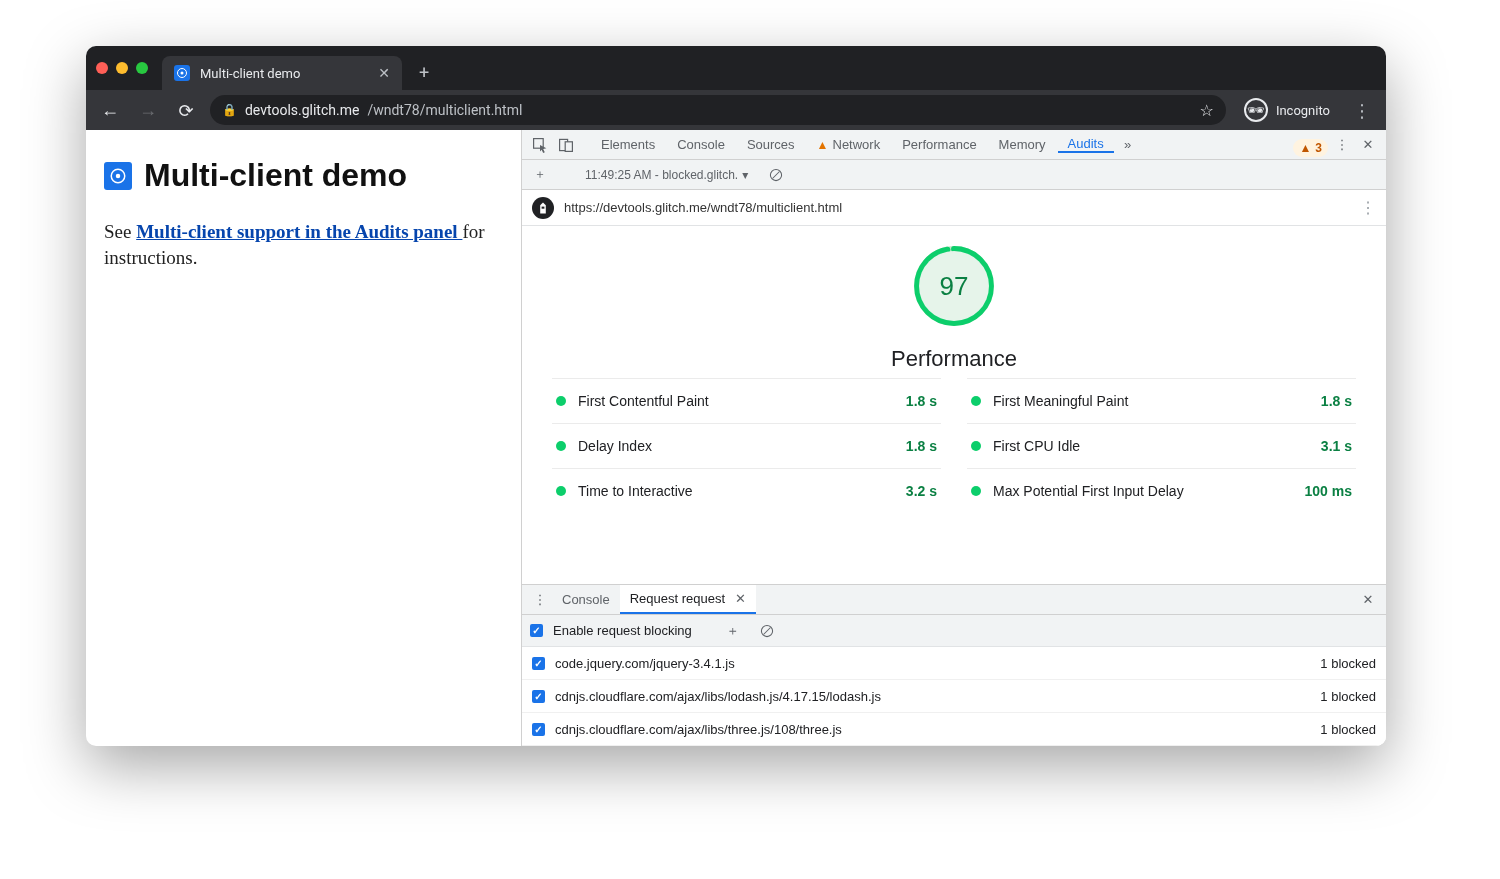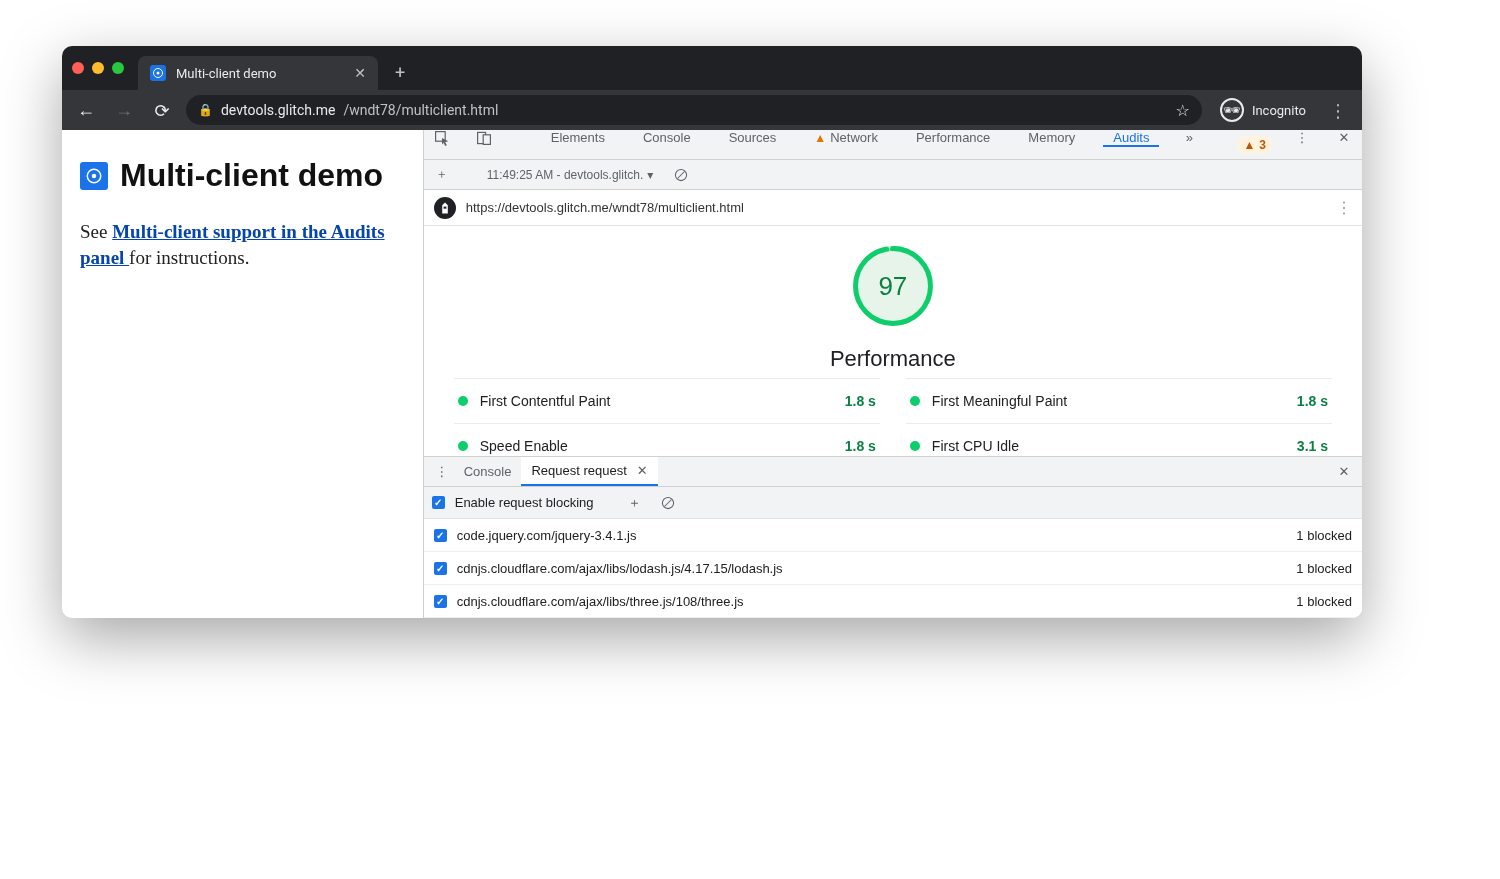--- a/index.html
+++ b/index.html
@@ -5,24 +5,24 @@
   * { box-sizing: border-box; margin: 0; padding: 0; }
   body {
     font-family: -apple-system, BlinkMacSystemFont, "Segoe UI", Roboto, Helvetica, Arial, sans-serif;
     background: #fff;
     width: 1500px;
     height: 879px;
     position: relative;
   }
   .window {
     position: absolute;
-    left: 62px;
+    left: 86px;
     top: 46px;
     width: 1300px;
-    height: 572px;
+    height: 700px;
     background: #fff;
     border-radius: 10px;
     overflow: hidden;
     box-shadow: 0 20px 60px rgba(0,0,0,0.35);
   }
 
   
   .titlebar {
     height: 44px;
     background: #202124;
@@ -145,23 +145,23 @@
     font-family: -apple-system, Helvetica, Arial, sans-serif;
     font-size: 13px;
     color: #303030;
     background: #fff;
   }
   .dt-tabs {
     height: 30px;
     background: #f1f3f4;
     border-bottom: 1px solid #d0d0d0;
     display: flex;
-    align-items: flex-start;
+    align-items: center;
     padding: 0 6px;
-    gap: 18px;
+    gap: 2px;
   }
   .dt-iconbtn {
     width: 24px;
     display: flex; align-items: center; justify-content: center;
     color: #5f6368;
   }
   .dt-sep { width: 1px; background: #d0d0d0; margin: 5px 4px; }
   .dt-tab {
     padding: 0 10px;
     display: flex; align-items: center; gap: 4px;
@@ -386,21 +386,21 @@
           <span>3</span>
         </div>
         <div class="dt-iconbtn">⋮</div>
         <div class="dt-iconbtn">✕</div>
       </div>
 
       <div class="dt-subbar">
         <div class="dt-iconbtn">＋</div>
         <div class="dt-sep"></div>
         <div class="timestamp">
-          <span>11:49:25 AM - devtools.glitch.</span>
+          <span>11:49:25 AM - blocked.glitch.</span>
           <span>▾</span>
         </div>
         <div class="dt-iconbtn">
           <svg width="14" height="14" viewBox="0 0 20 20">
               <circle cx="10" cy="10" r="8" fill="none" stroke="#5f6368" stroke-width="1.5"></circle>
               <line x1="5" y1="15" x2="15" y2="5" stroke="#5f6368" stroke-width="1.5"></line>
             </svg>
         </div>
       </div>
 
@@ -434,33 +434,38 @@
               <span class="mname">First Contentful Paint</span>
               <span class="mval">1.8 s</span>
             </div>
           <div class="metric">
               <span class="mdot"></span>
               <span class="mname">First Meaningful Paint</span>
               <span class="mval">1.8 s</span>
             </div>
           <div class="metric">
               <span class="mdot"></span>
-              <span class="mname">Speed Enable</span>
+              <span class="mname">Delay Index</span>
               <span class="mval">1.8 s</span>
             </div>
           <div class="metric">
               <span class="mdot"></span>
               <span class="mname">First CPU Idle</span>
               <span class="mval">3.1 s</span>
             </div>
           <div class="metric">
               <span class="mdot"></span>
               <span class="mname">Time to Interactive</span>
               <span class="mval">3.2 s</span>
             </div>
+          <div class="metric">
+              <span class="mdot"></span>
+              <span class="mname">Max Potential First Input Delay</span>
+              <span class="mval">100 ms</span>
+            </div>
         </div>
       </div>
 
       <div class="drawer">
         <div class="drawer-tabs">
           <div class="dt-iconbtn">⋮</div>
           <div class="dt-tab">Console</div>
           <div class="dt-tab active">
             <span>Request request</span>
             <span style="margin-left:6px;color:#5f6368;">✕</span>

